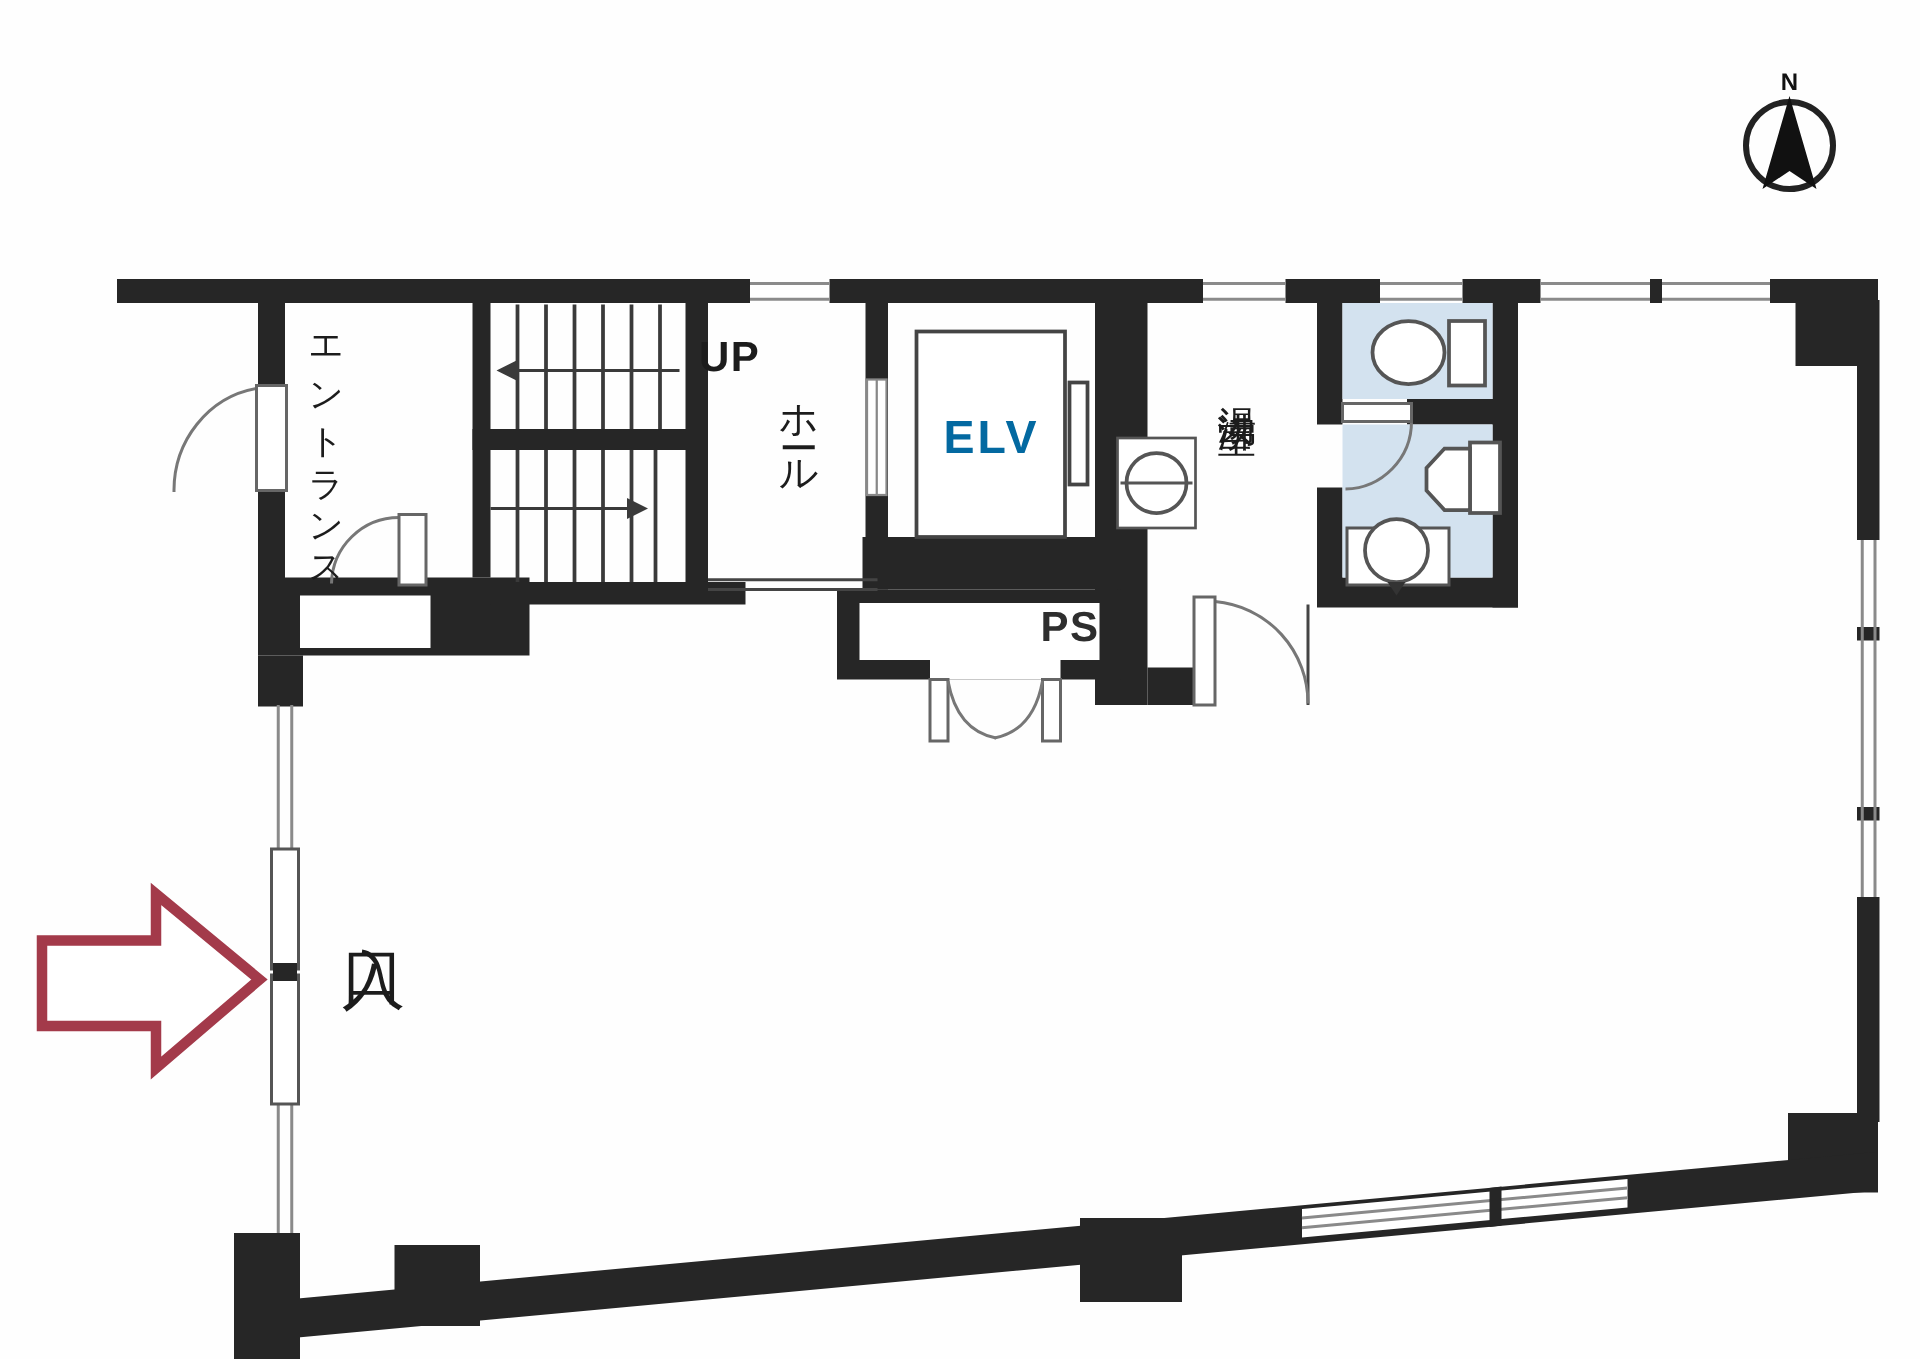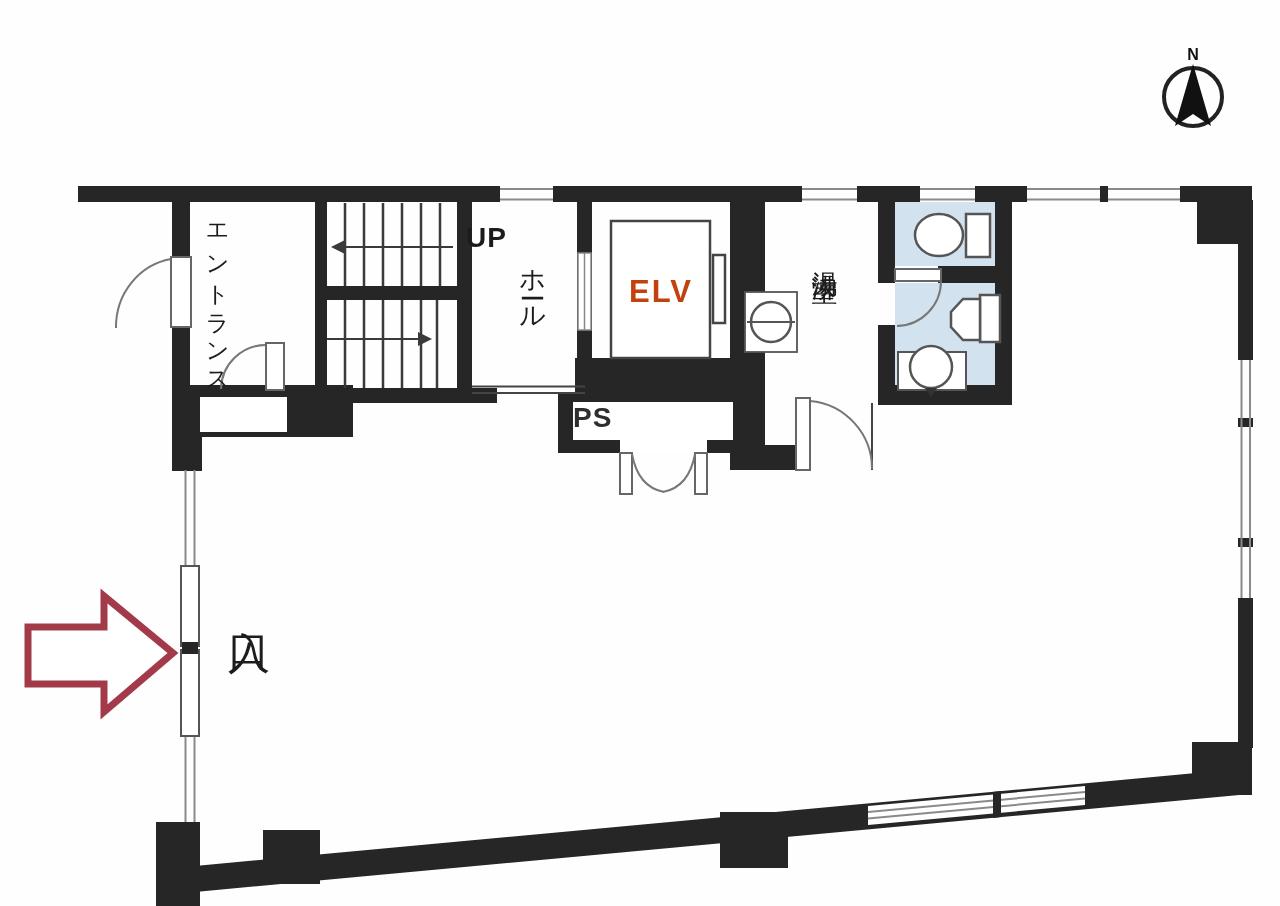--- a/index.html
+++ b/index.html
@@ -4,22 +4,22 @@
 <style>
   html,body{margin:0;padding:0;background:#fff;}
   .stage{position:relative;width:1280px;height:906px;background:#fefefe;overflow:hidden;
          font-family:"Liberation Sans","DejaVu Sans",sans-serif;}
   .plan{position:absolute;left:0;top:0;}
   .label{position:absolute;color:#1c1c1c;z-index:5;}
   .vtext{writing-mode:vertical-rl;text-orientation:mixed;}
   .lbl-entrance{left:203px;top:210px;font-size:23px;letter-spacing:3px;font-weight:500;}
   .lbl-up{left:466px;top:222px;font-size:28px;font-weight:700;letter-spacing:1px;}
   .lbl-hall{left:516px;top:251px;font-size:26px;letter-spacing:4px;font-weight:500;}
-  .lbl-elv{left:611px;top:274px;width:100px;text-align:center;font-size:31px;font-weight:600;letter-spacing:2px;color:#c2410c;}
-  .lbl-ps{left:573px;top:402px;width:160px;text-align:left;font-size:28px;font-weight:600;letter-spacing:1px;color:#2e2e2e;}
+  .lbl-elv{left:611px;top:274px;width:100px;text-align:center;font-size:31px;font-weight:600;letter-spacing:2px;color:#0369a1;}
+  .lbl-ps{left:573px;top:402px;width:160px;text-align:right;font-size:28px;font-weight:600;letter-spacing:1px;color:#2e2e2e;}
   .lbl-yuwakashi{left:808px;top:251px;font-size:26px;letter-spacing:3px;font-weight:500;}
   .lbl-entry{left:221px;top:597px;font-size:42px;letter-spacing:8px;font-weight:500;}
 </style>
 </head>
 <body>
 
 <div class="stage">
   <svg class="plan" width="1280" height="906" viewBox="0 0 1280 906">
 
     <g fill="#262626">

